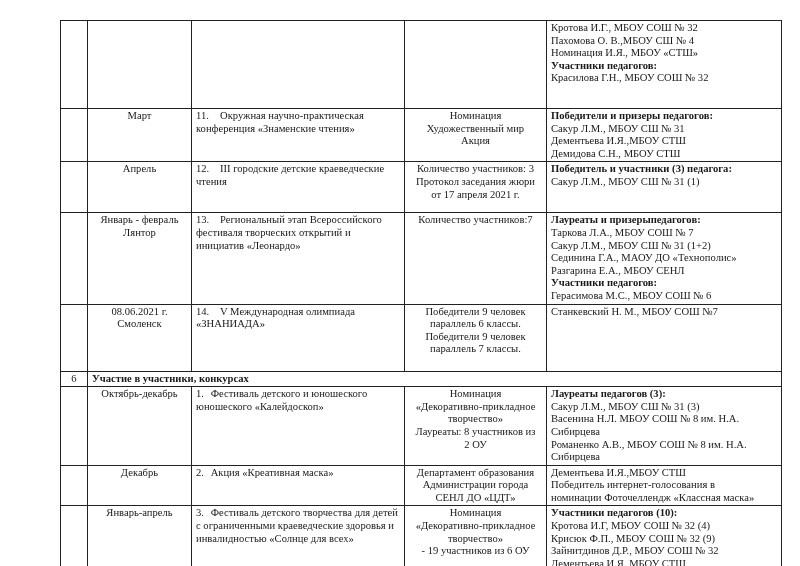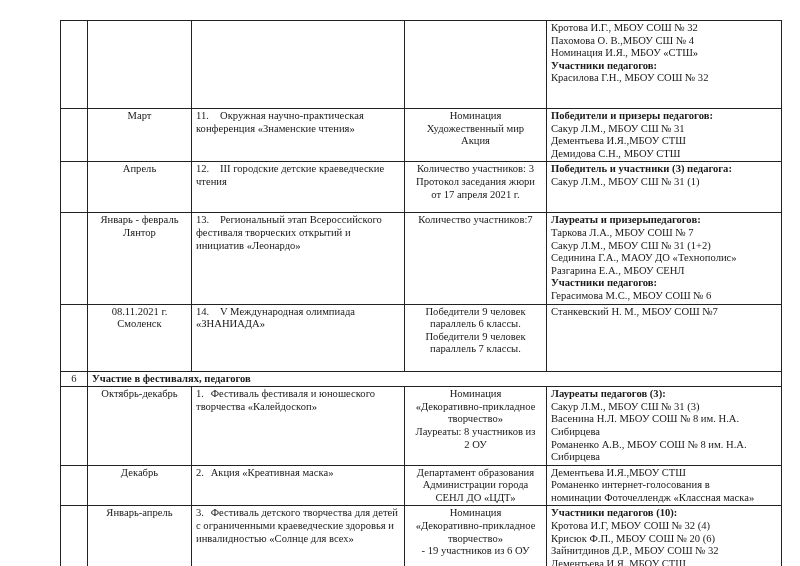--- a/index.html
+++ b/index.html
@@ -83,40 +83,40 @@
           <span class="line">Таркова Л.А., МБОУ СОШ № 7</span>
           <span class="line">Сакур Л.М., МБОУ СШ № 31 (1+2)</span>
           <span class="line">Сединина Г.А., МАОУ ДО «Технополис»</span>
           <span class="line">Разгарина Е.А., МБОУ СЕНЛ</span>
           <span class="line b">Участники педагогов:</span>
           <span class="line">Герасимова М.С., МБОУ СОШ № 6</span>
         </td>
       </tr>
       <tr style="height: 67px;">
         <td></td>
-        <td class="center">08.11.2021 г. Смоленск</td>
+        <td class="center">08.06.2021 г. Смоленск</td>
         <td><span class="num">14.</span><span>V Международная олимпиада «ЗНАНИАДА»</span></td>
         <td class="center">
           <span class="line">Победители 9 человек</span>
           <span class="line">параллель 6 классы.</span>
           <span class="line">Победители 9 человек</span>
           <span class="line">параллель 7 классы.</span>
         </td>
         <td>
           <span class="line">Станкевский Н. М., МБОУ СОШ №7</span>
         </td>
       </tr>
       <tr style="height: 14px;">
         <td class="center">6</td>
-        <td class="b" colspan="4">Участие в фестивалях, педагогов</td>
+        <td class="b" colspan="4">Участие в участники, конкурсах</td>
       </tr>
       <tr style="height: 78px;">
         <td></td>
         <td class="center">Октябрь-декабрь</td>
-        <td><span class="num2">1.</span> <span>Фестиваль фестиваля и юношеского творчества «Калейдоскоп»</span></td>
+        <td><span class="num2">1.</span> <span>Фестиваль детского и юношеского юношеского «Калейдоскоп»</span></td>
         <td class="center">
           <span class="line">Номинация</span>
           <span class="line">«Декоративно-прикладное</span>
           <span class="line">творчество»</span>
           <span class="line">Лауреаты: 8 участников из</span>
           <span class="line">2 ОУ</span>
         </td>
         <td>
           <span class="line b">Лауреаты педагогов (3):</span>
           <span class="line">Сакур Л.М., МБОУ СШ № 31 (3)</span>
@@ -130,36 +130,36 @@
         <td></td>
         <td class="center">Декабрь</td>
         <td><span class="num2">2.</span> <span>Акция «Креативная маска»</span></td>
         <td class="center">
           <span class="line">Департамент образования</span>
           <span class="line">Администрации города</span>
           <span class="line">СЕНЛ ДО «ЦДТ»</span>
         </td>
         <td>
           <span class="line">Дементьева И.Я.,МБОУ СТШ</span>
-          <span class="line">Романенко интернет-голосования в</span>
+          <span class="line">Победитель интернет-голосования в</span>
           <span class="line">номинации Фоточеллендж «Классная маска»</span>
         </td>
       </tr>
       <tr style="height: 72px;">
         <td></td>
         <td class="center">Январь-апрель</td>
         <td><span class="num2">3.</span> <span>Фестиваль детского творчества для детей с ограниченными краеведческие здоровья и инвалидностью «Солнце для всех»</span></td>
         <td class="center">
           <span class="line">Номинация</span>
           <span class="line">«Декоративно-прикладное</span>
           <span class="line">творчество»</span>
           <span class="line">- 19 участников из 6 ОУ</span>
         </td>
         <td>
           <span class="line b">Участники педагогов (10):</span>
           <span class="line">Кротова И.Г, МБОУ СОШ № 32 (4)</span>
-          <span class="line">Крисюк Ф.П., МБОУ СОШ № 20 (6)</span>
+          <span class="line">Крисюк Ф.П., МБОУ СОШ № 32 (9)</span>
           <span class="line">Зайнитдинов Д.Р., МБОУ СОШ № 32</span>
           <span class="line">Дементьева И.Я.,МБОУ СТШ</span>
         </td>
       </tr>
     </tbody>
 </table>
 
 </body></html>

